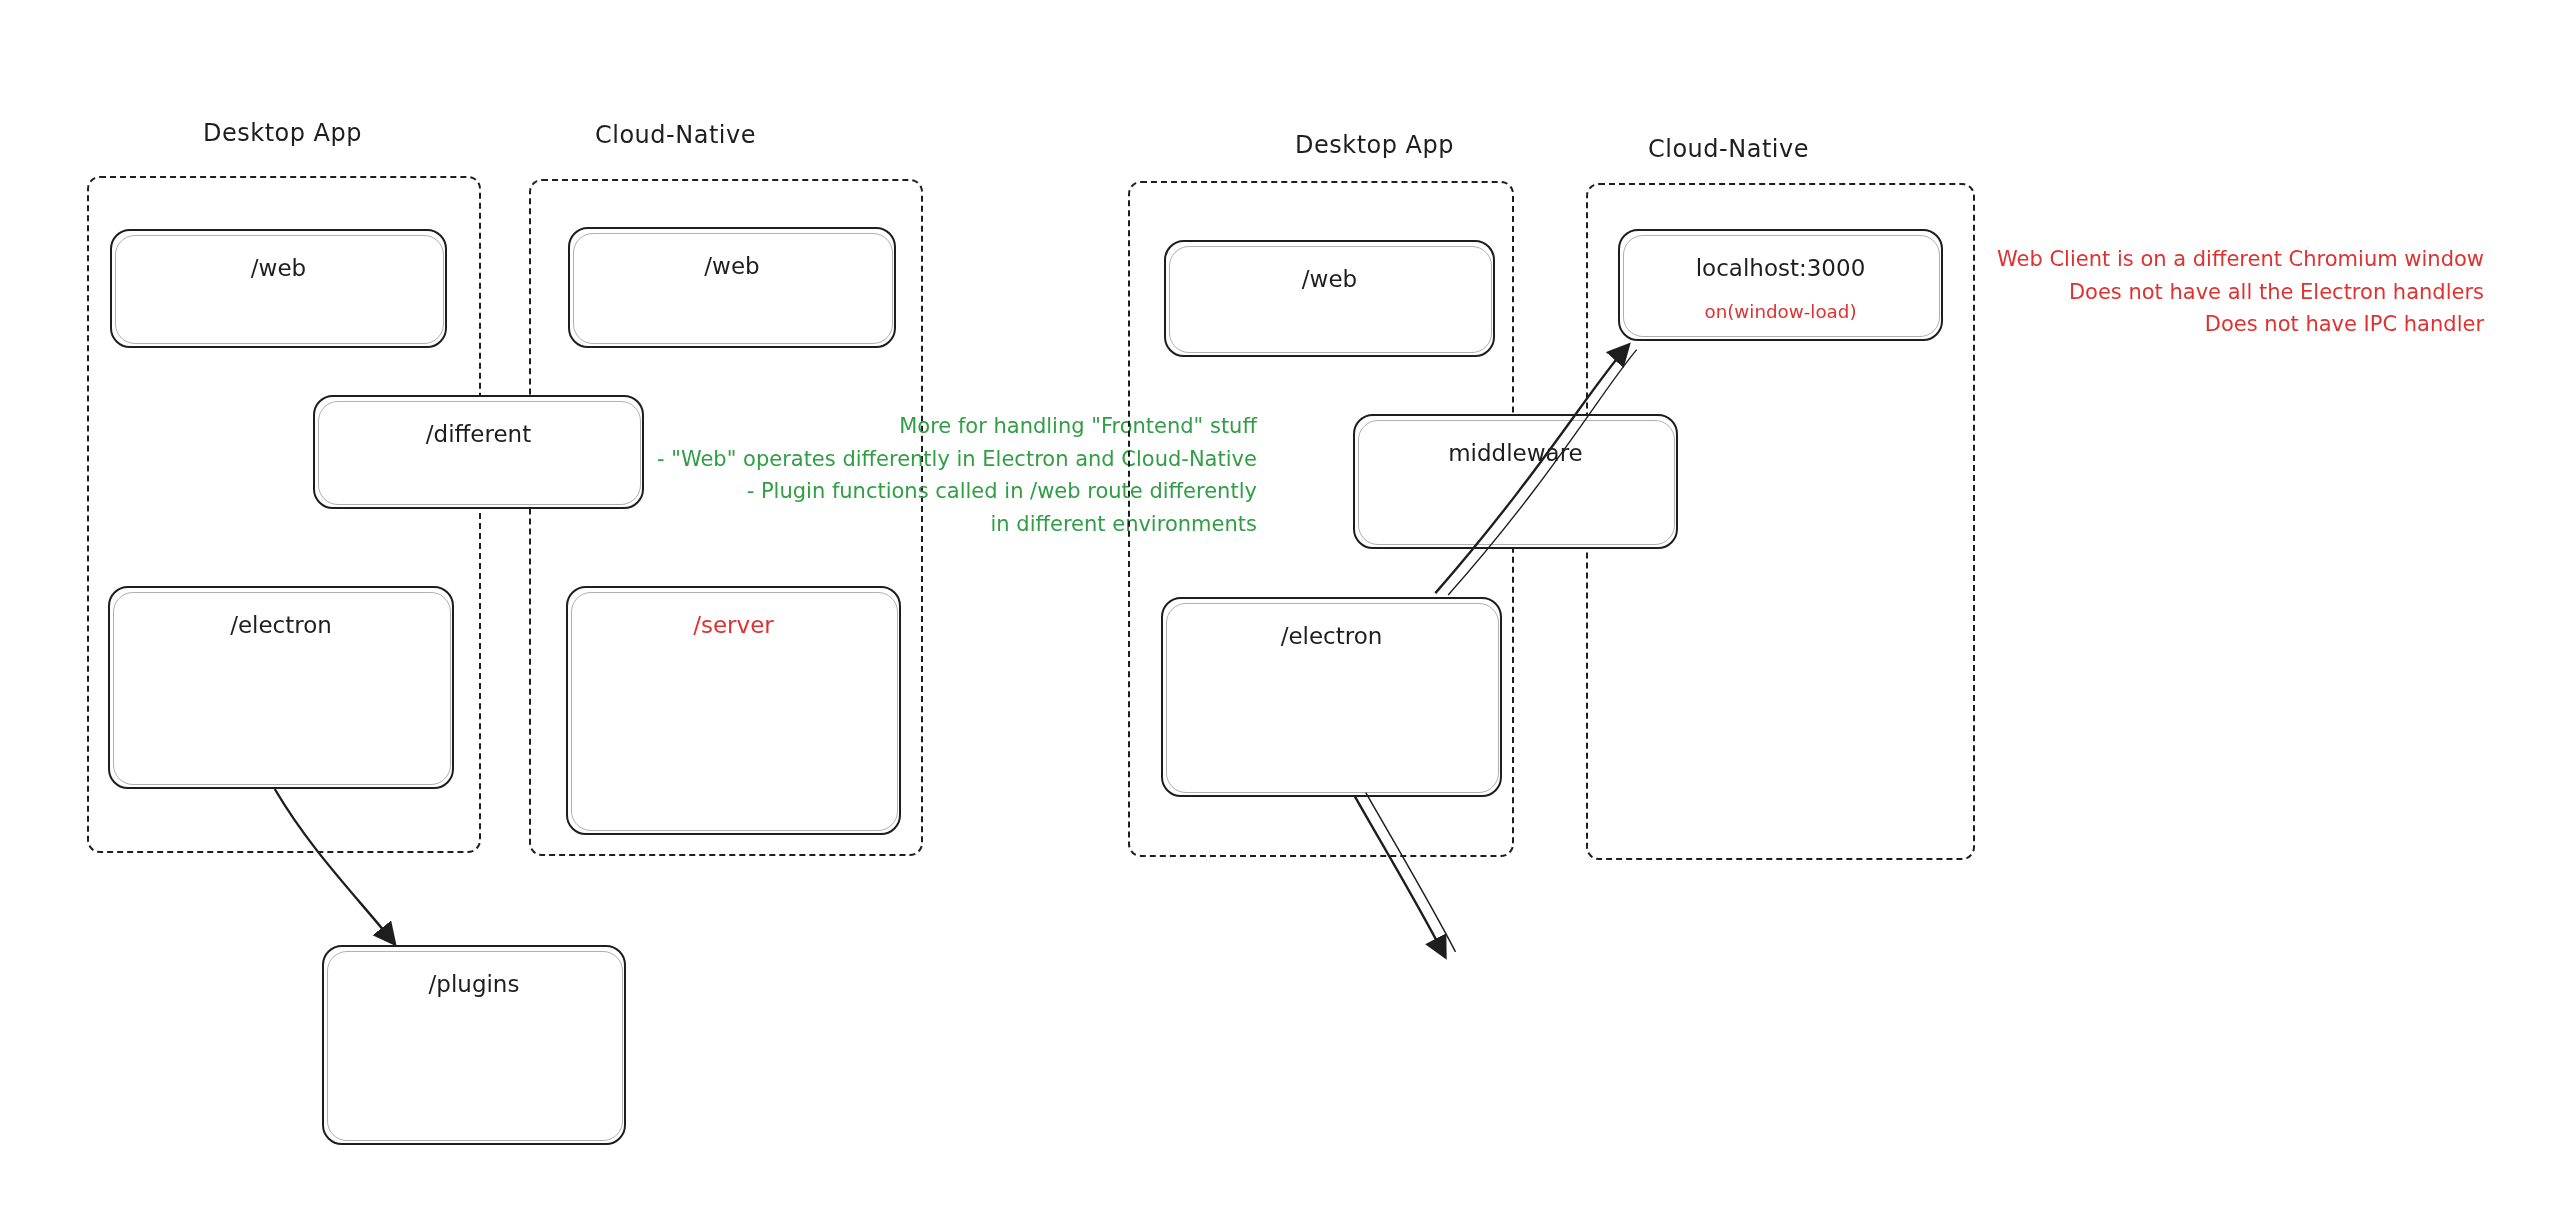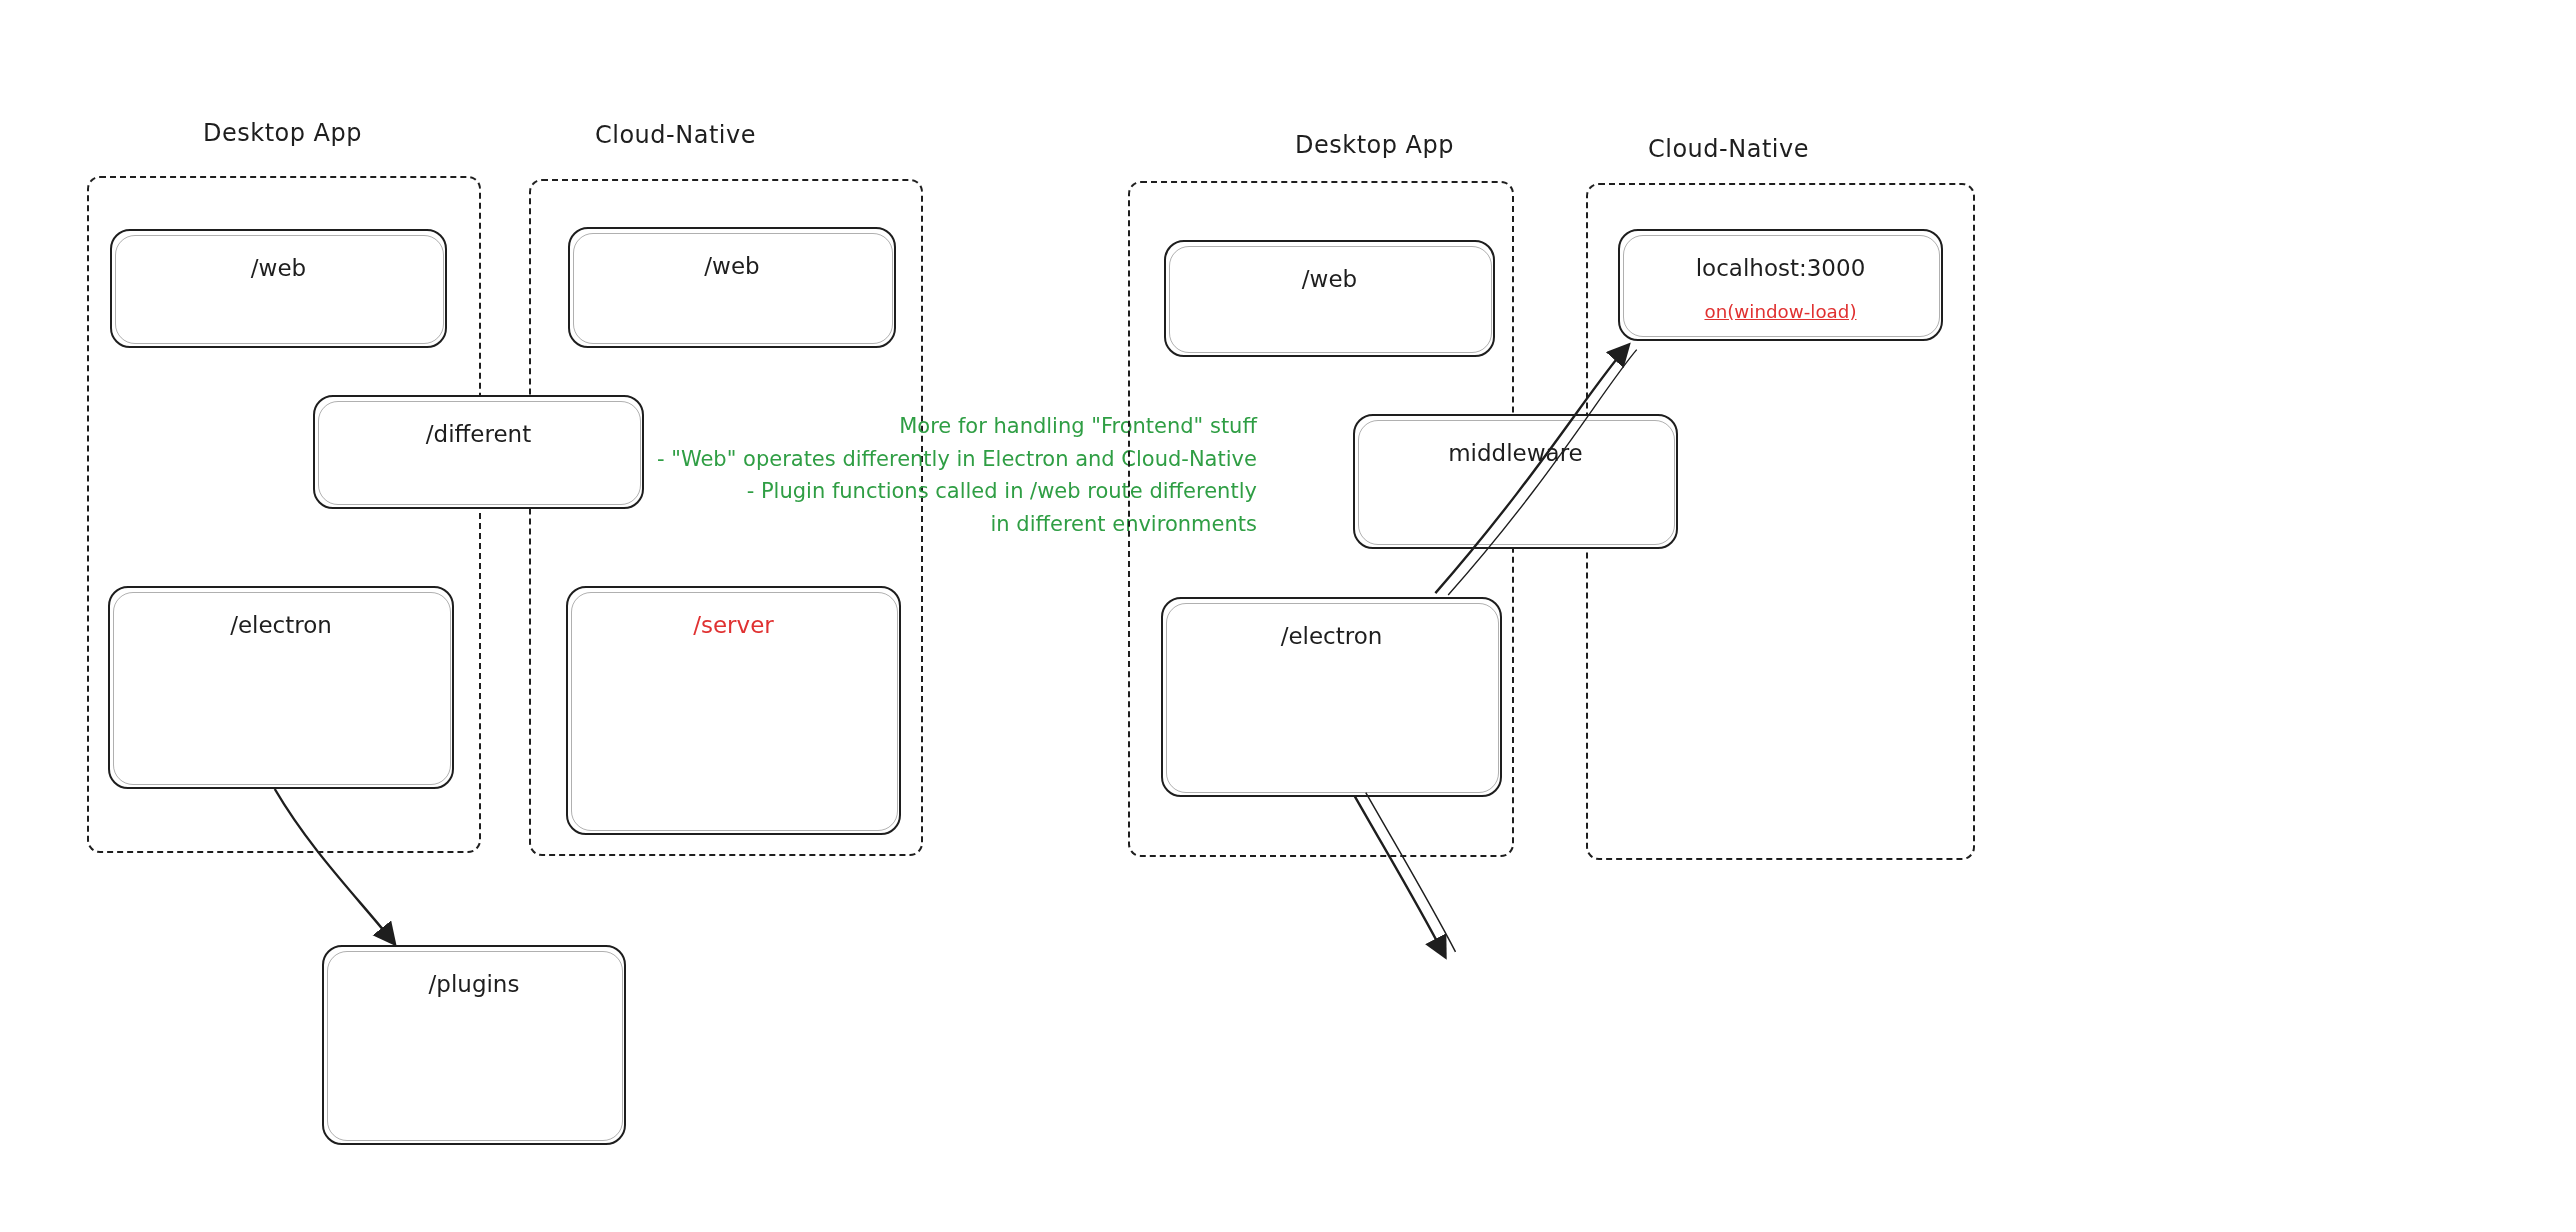--- a/index.html
+++ b/index.html
@@ -58,21 +58,20 @@
     white-space: nowrap;
   }
   .node-label.red {
     color: #e03131;
   }
   .node-sub {
     font-size: 18.3px;
     color: #e03131;
     margin-top: 20px;
     white-space: nowrap;
-    text-decoration: underline;
   }
   .note {
     position: absolute;
     font-size: 21px;
     line-height: 1.55;
     white-space: pre;
   }
   .note.green { color: #2f9e44; }
   .note.red { color: #e03131; }
   svg.arrows {
@@ -141,20 +140,23 @@
 
   <div class="node" style="left:1353px; top:414px; width:325px; height:135px;">
     <span class="node-label">middleware</span>
   </div>
 
   <div class="node" style="left:1161px; top:597px; width:341px; height:200px;">
     <span class="node-label">/electron</span>
   </div>
 
 
+  <div class="note red" style="left:1997px; top:243px;">Web Client is on a different Chromium window
+Does not have all the Electron handlers
+Does not have IPC handler</div>
 
   <svg class="arrows" viewBox="0 0 2814 1346" width="2576" height="1232">
     <defs>
       <marker id="ah" markerWidth="14" markerHeight="14" refX="8" refY="5" orient="auto" markerUnits="strokeWidth">
         <path d="M0,0 L10,5 L0,10 z" fill="#1e1e1e"></path>
       </marker>
     </defs>
 
     <path d="M300,862 C 340,930 390,980 430,1030" stroke="#1e1e1e" stroke-width="2.6" fill="none" marker-end="url(#ah)"></path>
 

